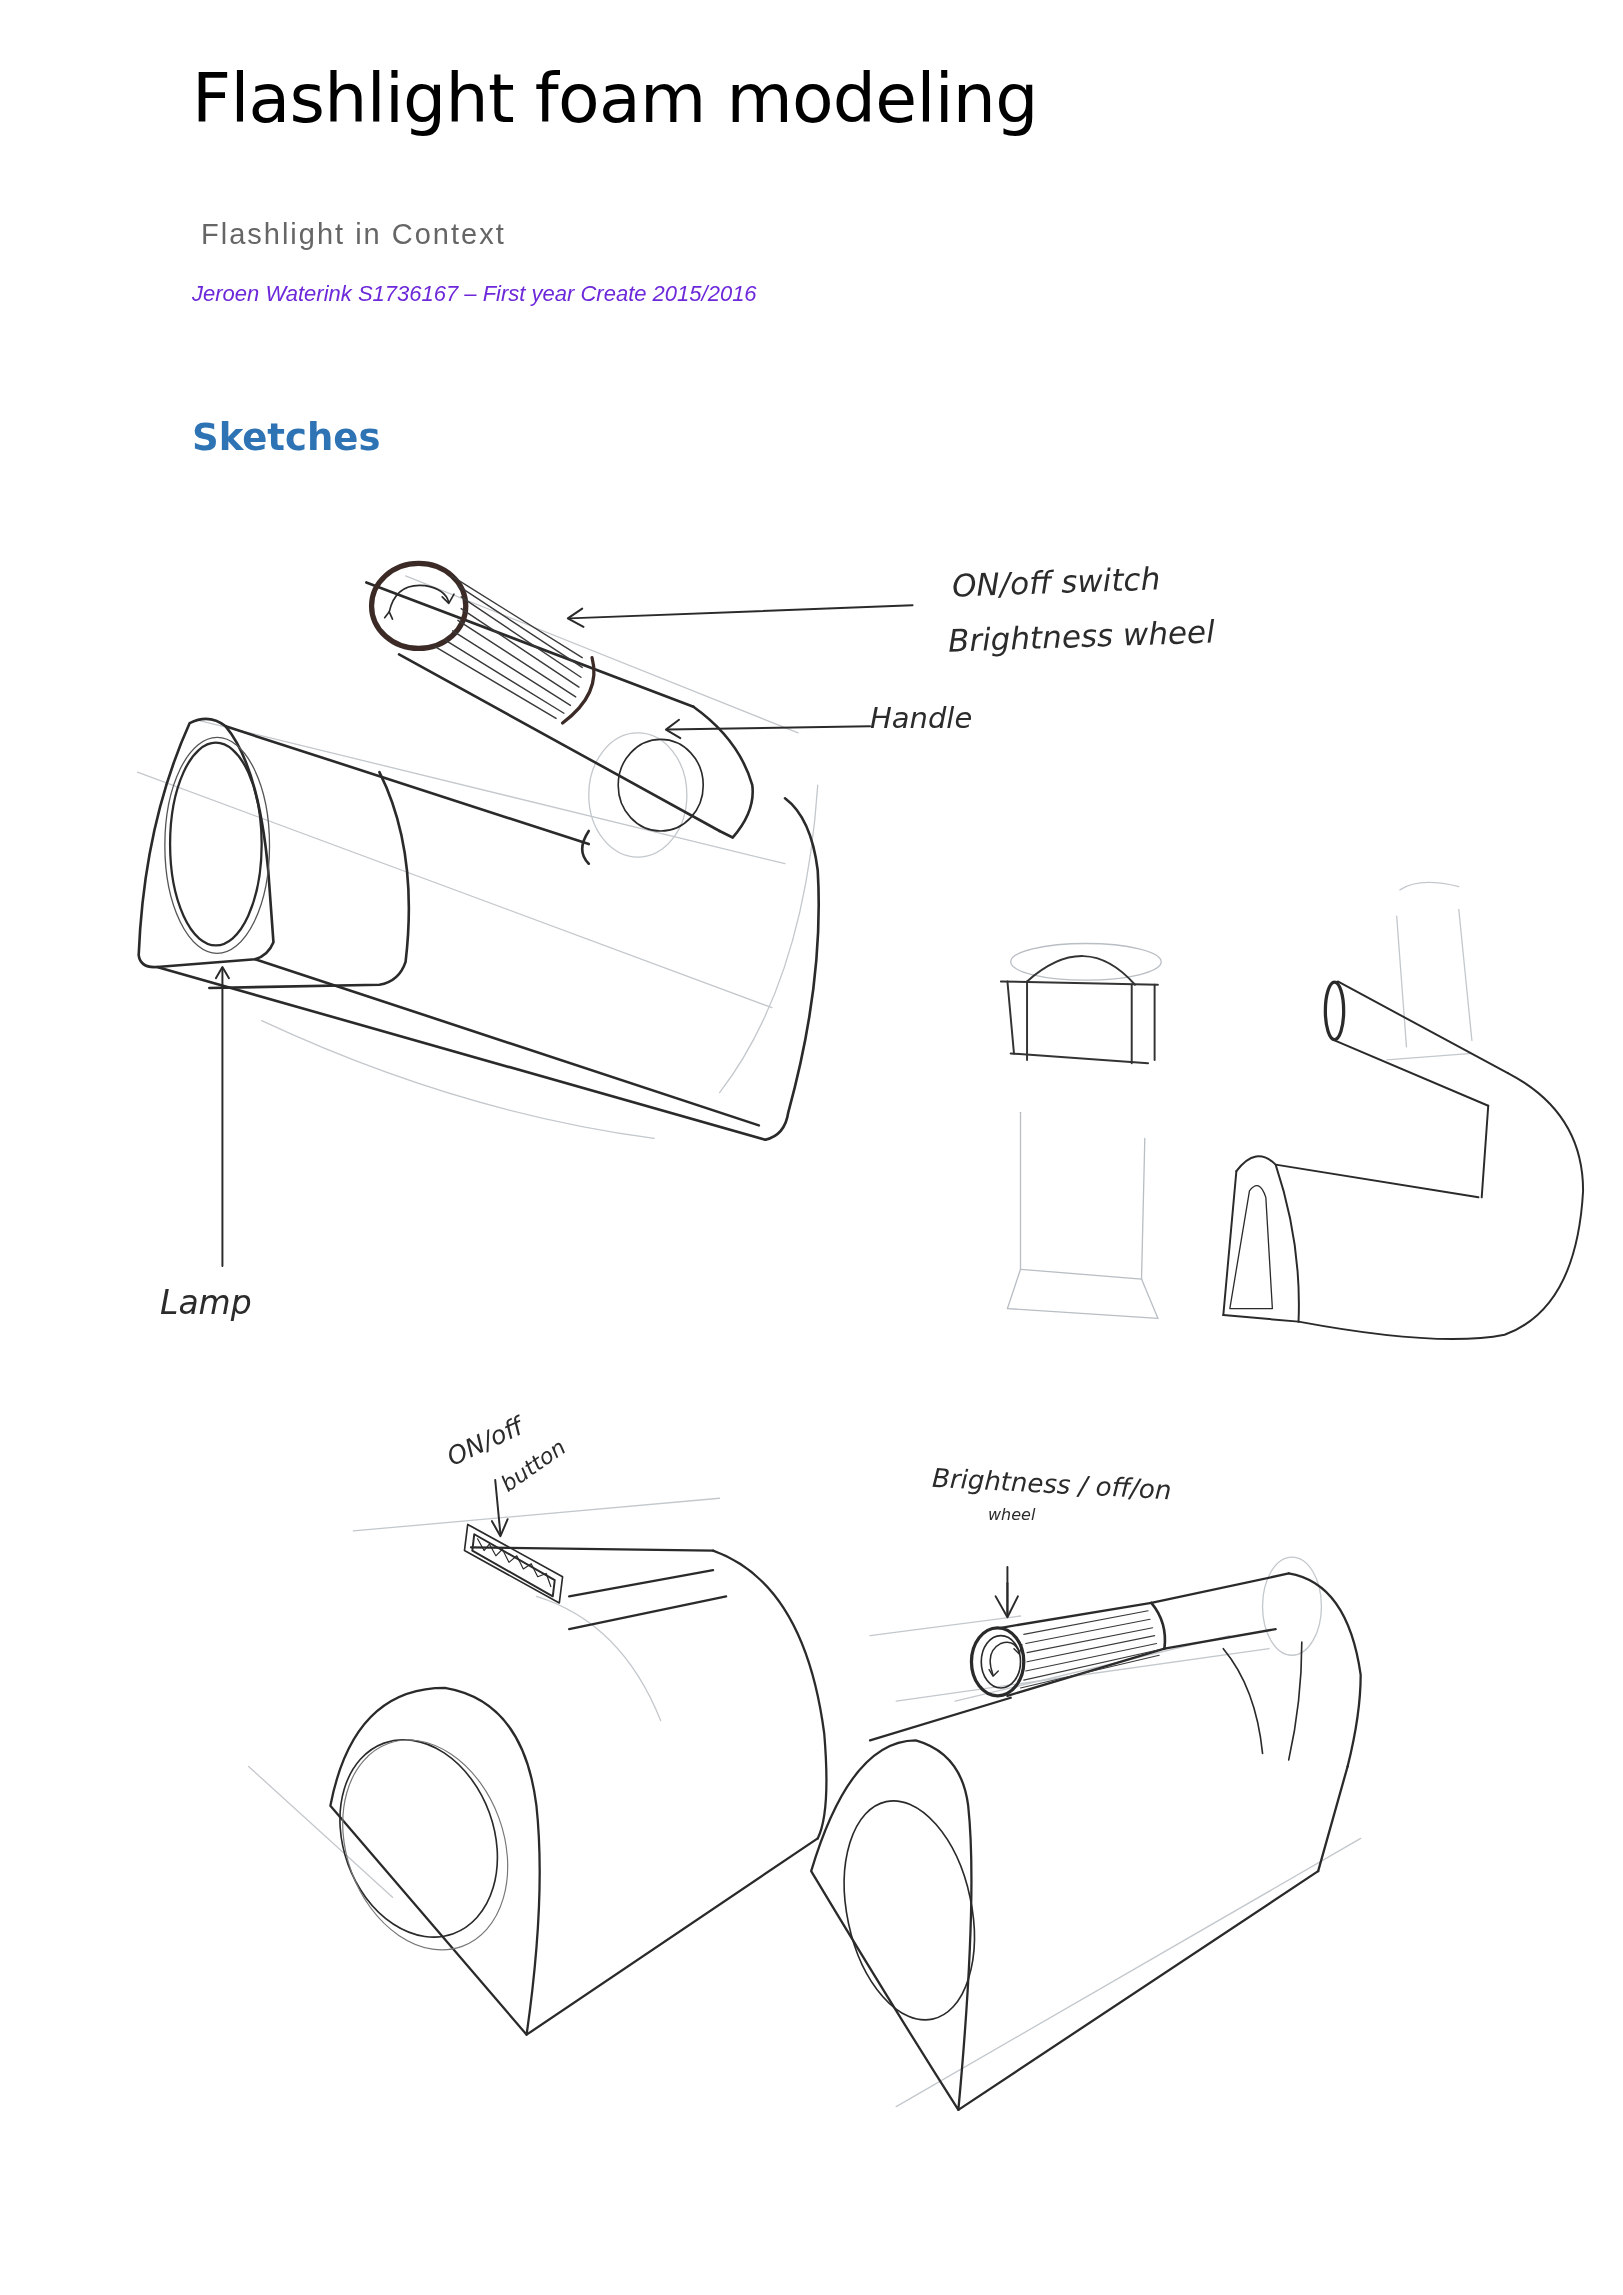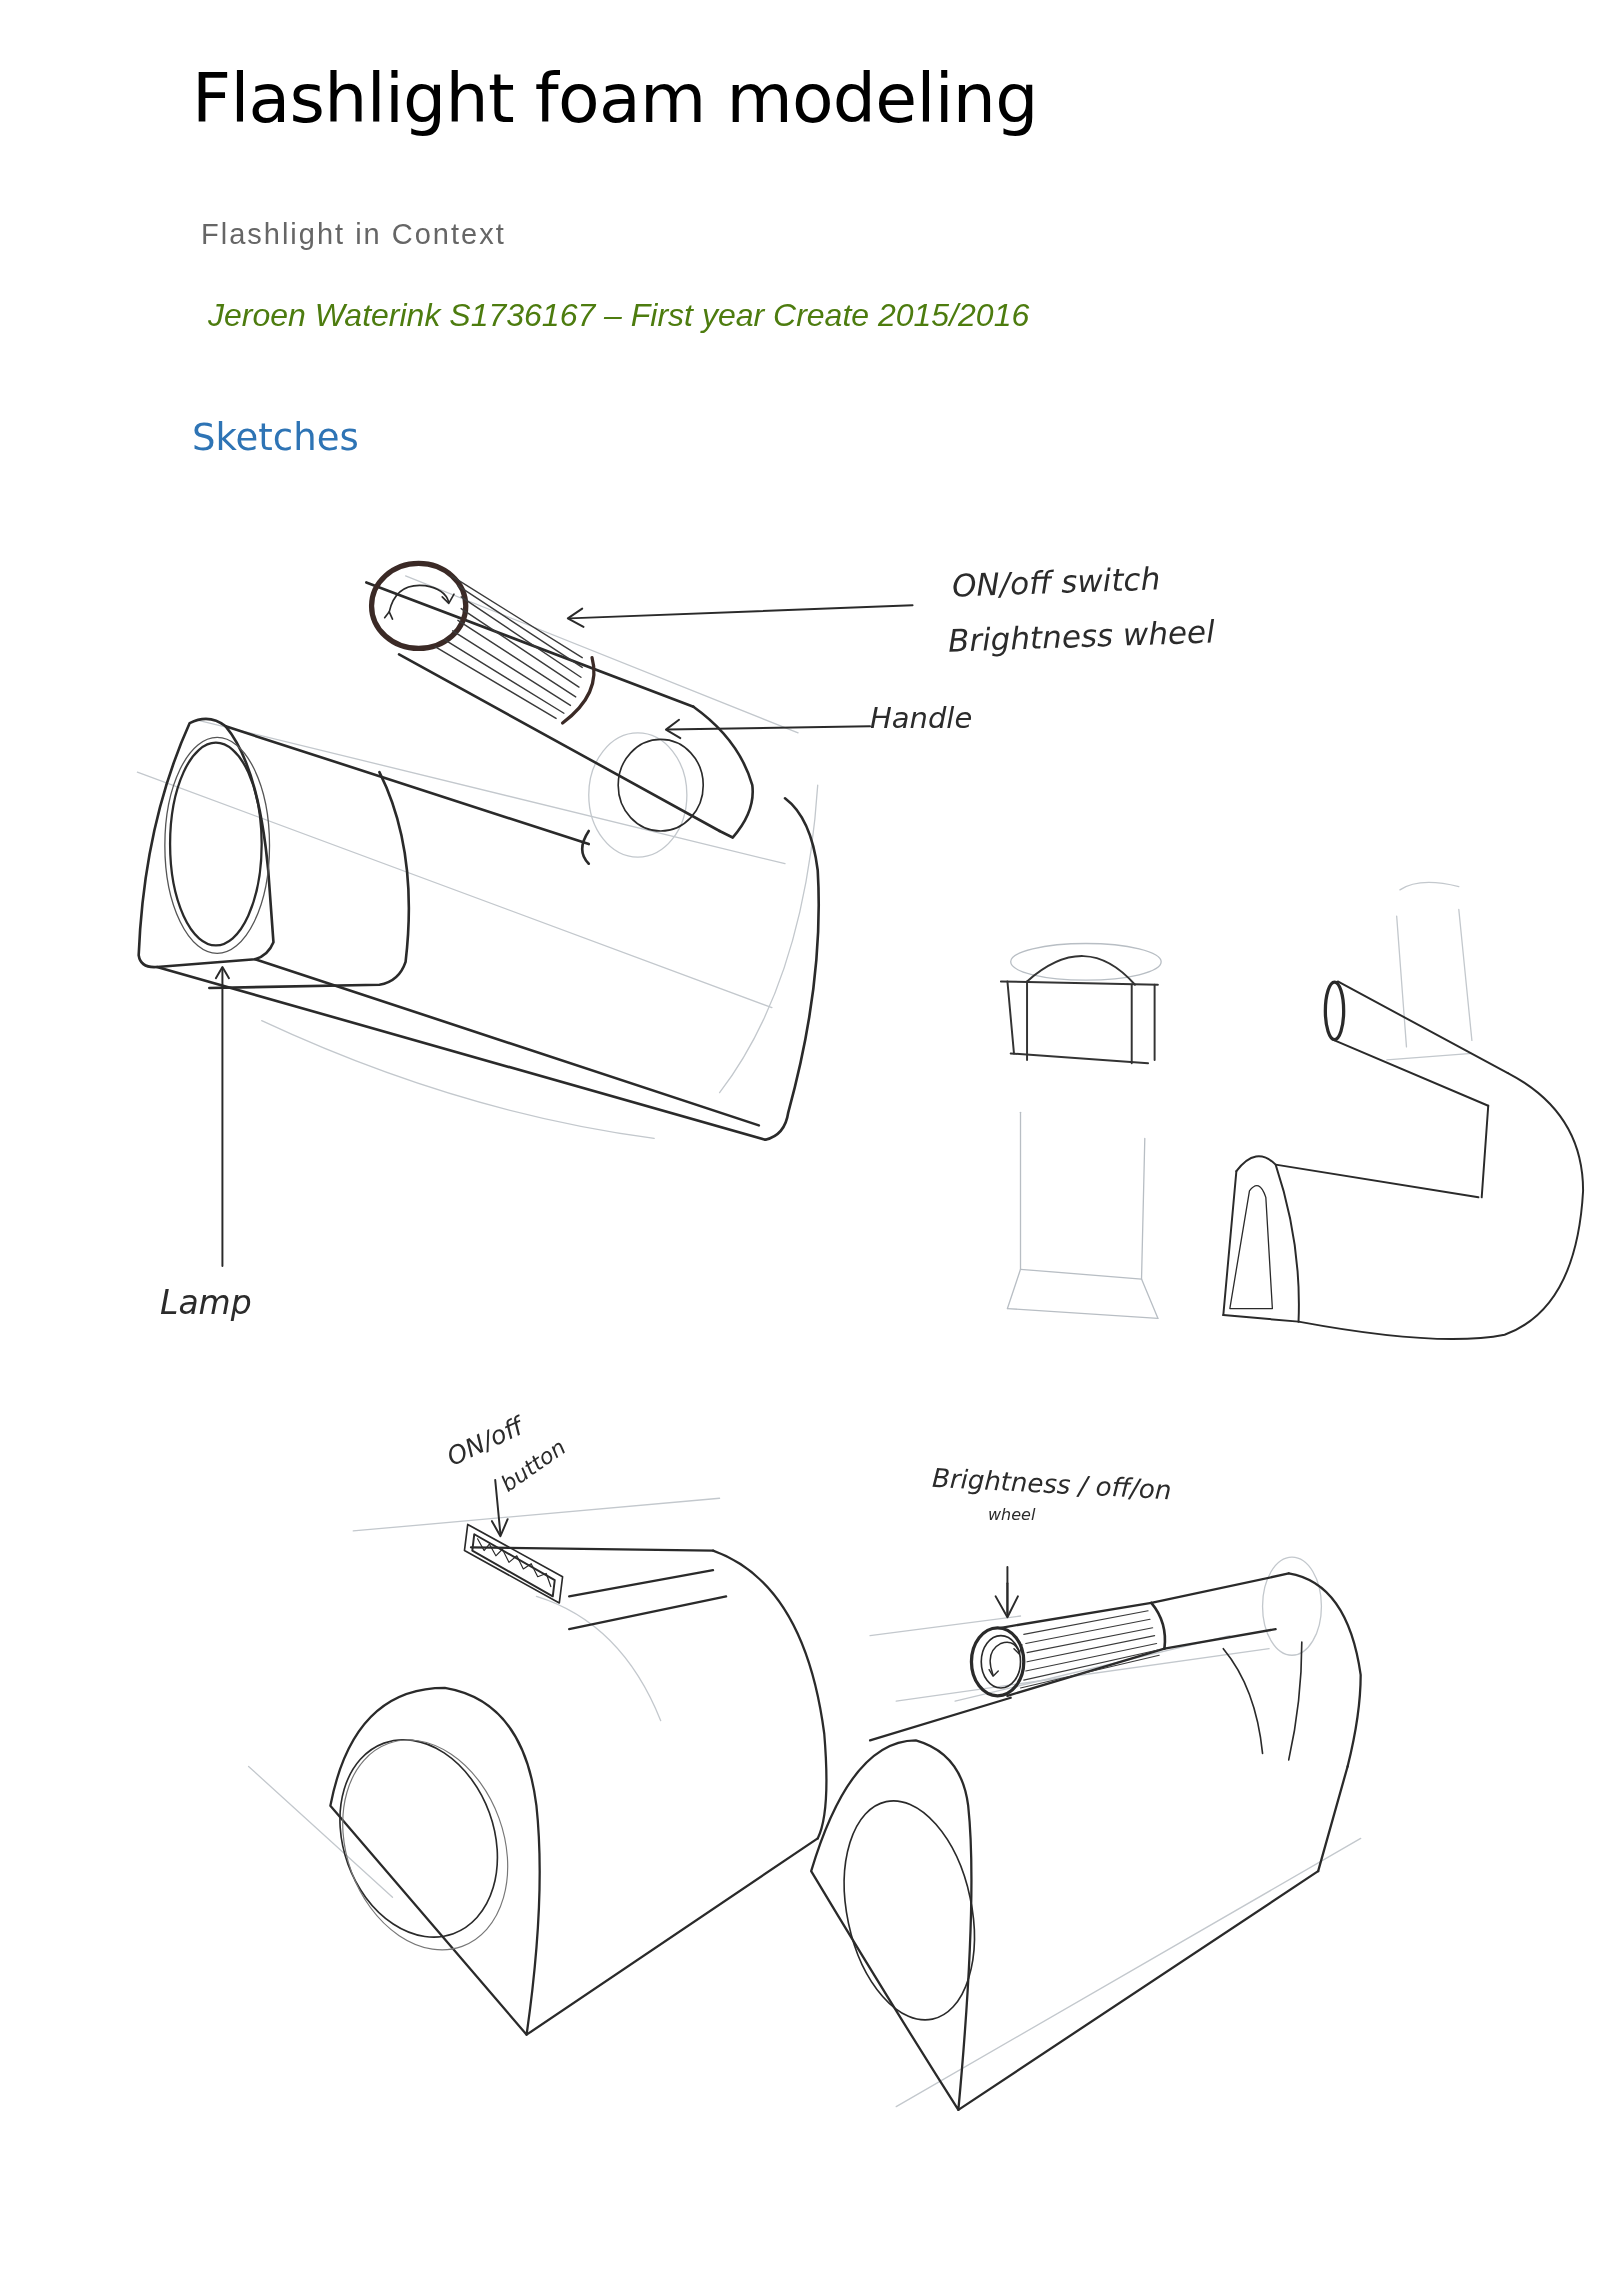--- a/index.html
+++ b/index.html
@@ -6,24 +6,24 @@
   body { width: 1623px; height: 2295px; position: relative; overflow: hidden;
          font-family: "Liberation Sans", "DejaVu Sans", sans-serif; }
   .page { position: absolute; left: 0; top: 0; width: 1363px; height: 2295px; background: #fff; }
   .title { position: absolute; left: 192px; top: 65px; font-size: 68px; color: #000;
            font-family: "DejaVu Sans", "Liberation Sans", sans-serif; font-weight: normal;
            letter-spacing: -0.7px; line-height: 1; margin: 0; }
   .subtitle { position: absolute; left: 193px; top: 152px; font-size: 29px; color: #666666;
               letter-spacing: 2px; font-family: "Liberation Sans", sans-serif; margin: 0; }
   .context { position: absolute; left: 201px; top: 218px; font-size: 29px; color: #666666;
              letter-spacing: 2px; font-family: "Liberation Sans", sans-serif; margin: 0; }
-  .author { position: absolute; left: 192px; top: 281px; font-size: 32px; color: #4d7c0f;
-            font-style: italic; font-family: "Liberation Sans", sans-serif; margin: 16px; }
+  .author { position: absolute; left: 192px; top: 281px; font-size: 22px; color: #6d28d9;
+            font-style: italic; font-family: "Liberation Sans", sans-serif; margin: 0; }
   .section-heading { position: absolute; left: 192px; top: 416px; font-size: 37px; color: #2e74b5;
-                     font-family: "DejaVu Sans", sans-serif; font-weight: normal; margin: 0; }
+                     font-family: "DejaVu Sans", sans-serif; font-weight: bold; margin: 0; }
   .sketch-area { position: absolute; left: 0; top: 497px; width: 1623px; height: 1767px; }
   .annotation { position: absolute; font-family: "DejaVu Sans", sans-serif; color: #2b2b2b;
                 font-style: italic; white-space: nowrap; }
 </style>
 </head>
 <body>
 
 <div class="page">
 
   <h1 class="title">Flashlight foam modeling</h1>

